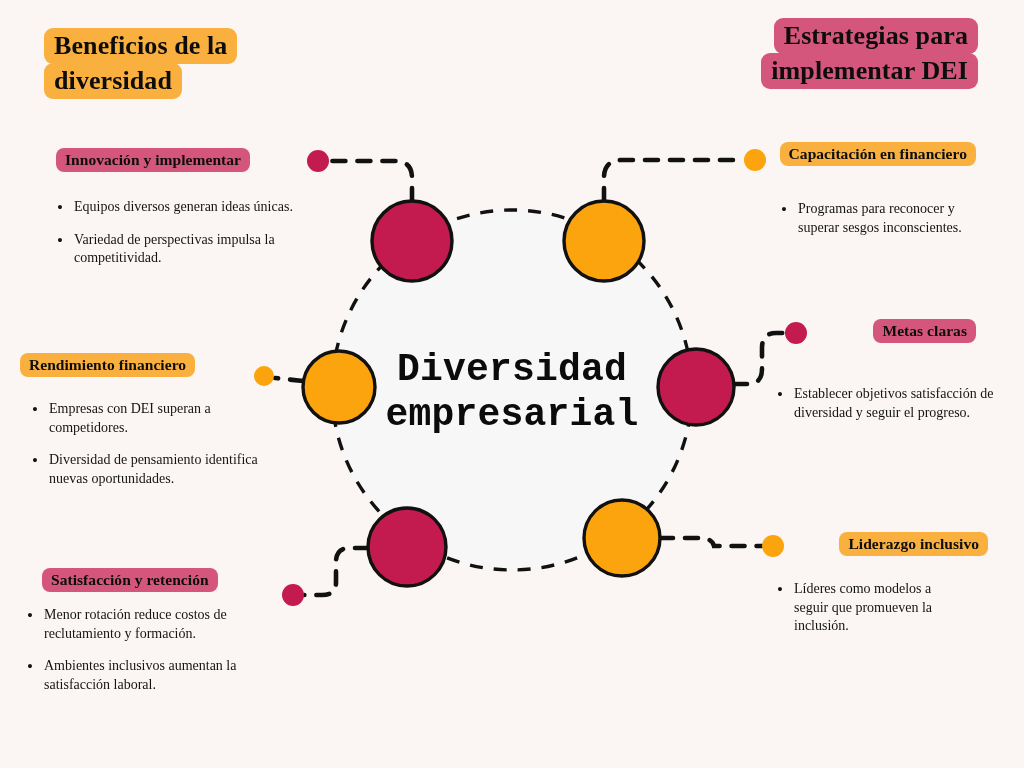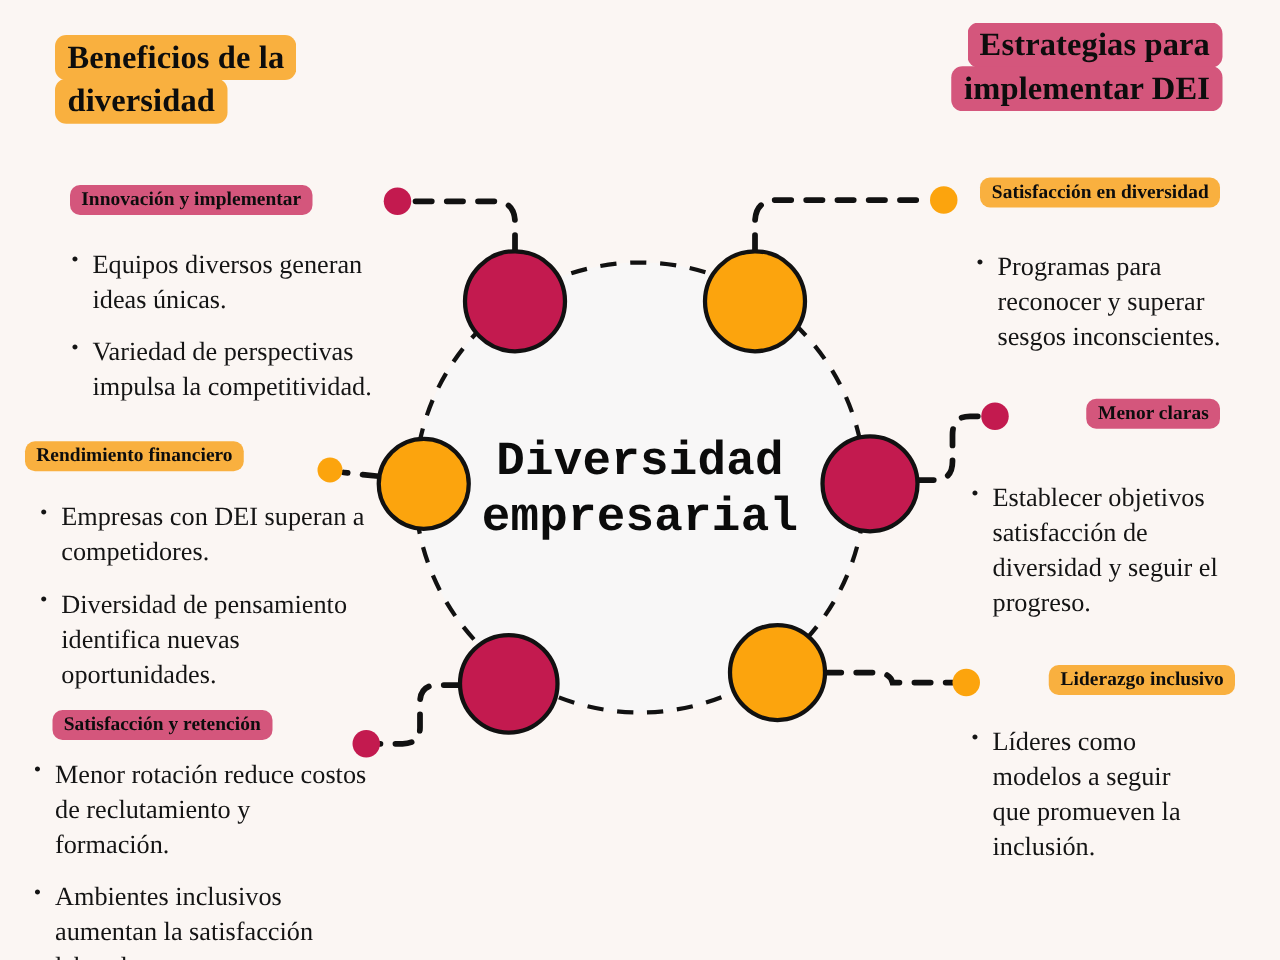--- a/index.html
+++ b/index.html
@@ -61,21 +61,21 @@
     box-decoration-break: clone;
     -webkit-box-decoration-break: clone;
   }
 
   
   .bullets {
     position: absolute;
     margin: 0;
     padding: 0;
     list-style: none;
-    font-size: 21px;
+    font-size: 14px;
     line-height: 1.33;
     color: #141414;
   }
   .bullets li {
     position: relative;
     padding-left: 19px;
     margin-bottom: 14px;
   }
   .bullets li:last-child { margin-bottom: 0; }
   .bullets li::before {
@@ -175,28 +175,28 @@
 
   <div class="label hl-pink" style="left:42px; top:570px; width:250px;">
     <span class="hl">Satisfacción y retención</span>
   </div>
   <ul class="bullets" style="left:25px; top:606px; width:270px;">
     <li>Menor rotación reduce costos de reclutamiento y formación.</li>
     <li>Ambientes inclusivos aumentan la satisfacción laboral.</li>
   </ul>
 
   <div class="label hl-orange ta-right" style="left:760px; top:144px; width:216px;">
-    <span class="hl">Satisfacción en diversidad</span>
+    <span class="hl">Capacitación en financiero</span>
   </div>
   <ul class="bullets" style="left:779px; top:200px; width:216px;">
     <li>Programas para reconocer y superar sesgos inconscientes.</li>
   </ul>
 
   <div class="label hl-pink ta-right" style="left:760px; top:321px; width:216px;">
-    <span class="hl">Menor claras</span>
+    <span class="hl">Metas claras</span>
   </div>
   <ul class="bullets" style="left:775px; top:385px; width:226px;">
     <li>Establecer objetivos satisfacción de diversidad y seguir el progreso.</li>
   </ul>
 
   <div class="label hl-orange ta-right" style="left:760px; top:534px; width:228px;">
     <span class="hl">Liderazgo inclusivo</span>
   </div>
   <ul class="bullets" style="left:775px; top:580px; width:172px;">
     <li>Líderes como modelos a seguir que promueven la inclusión.</li>

